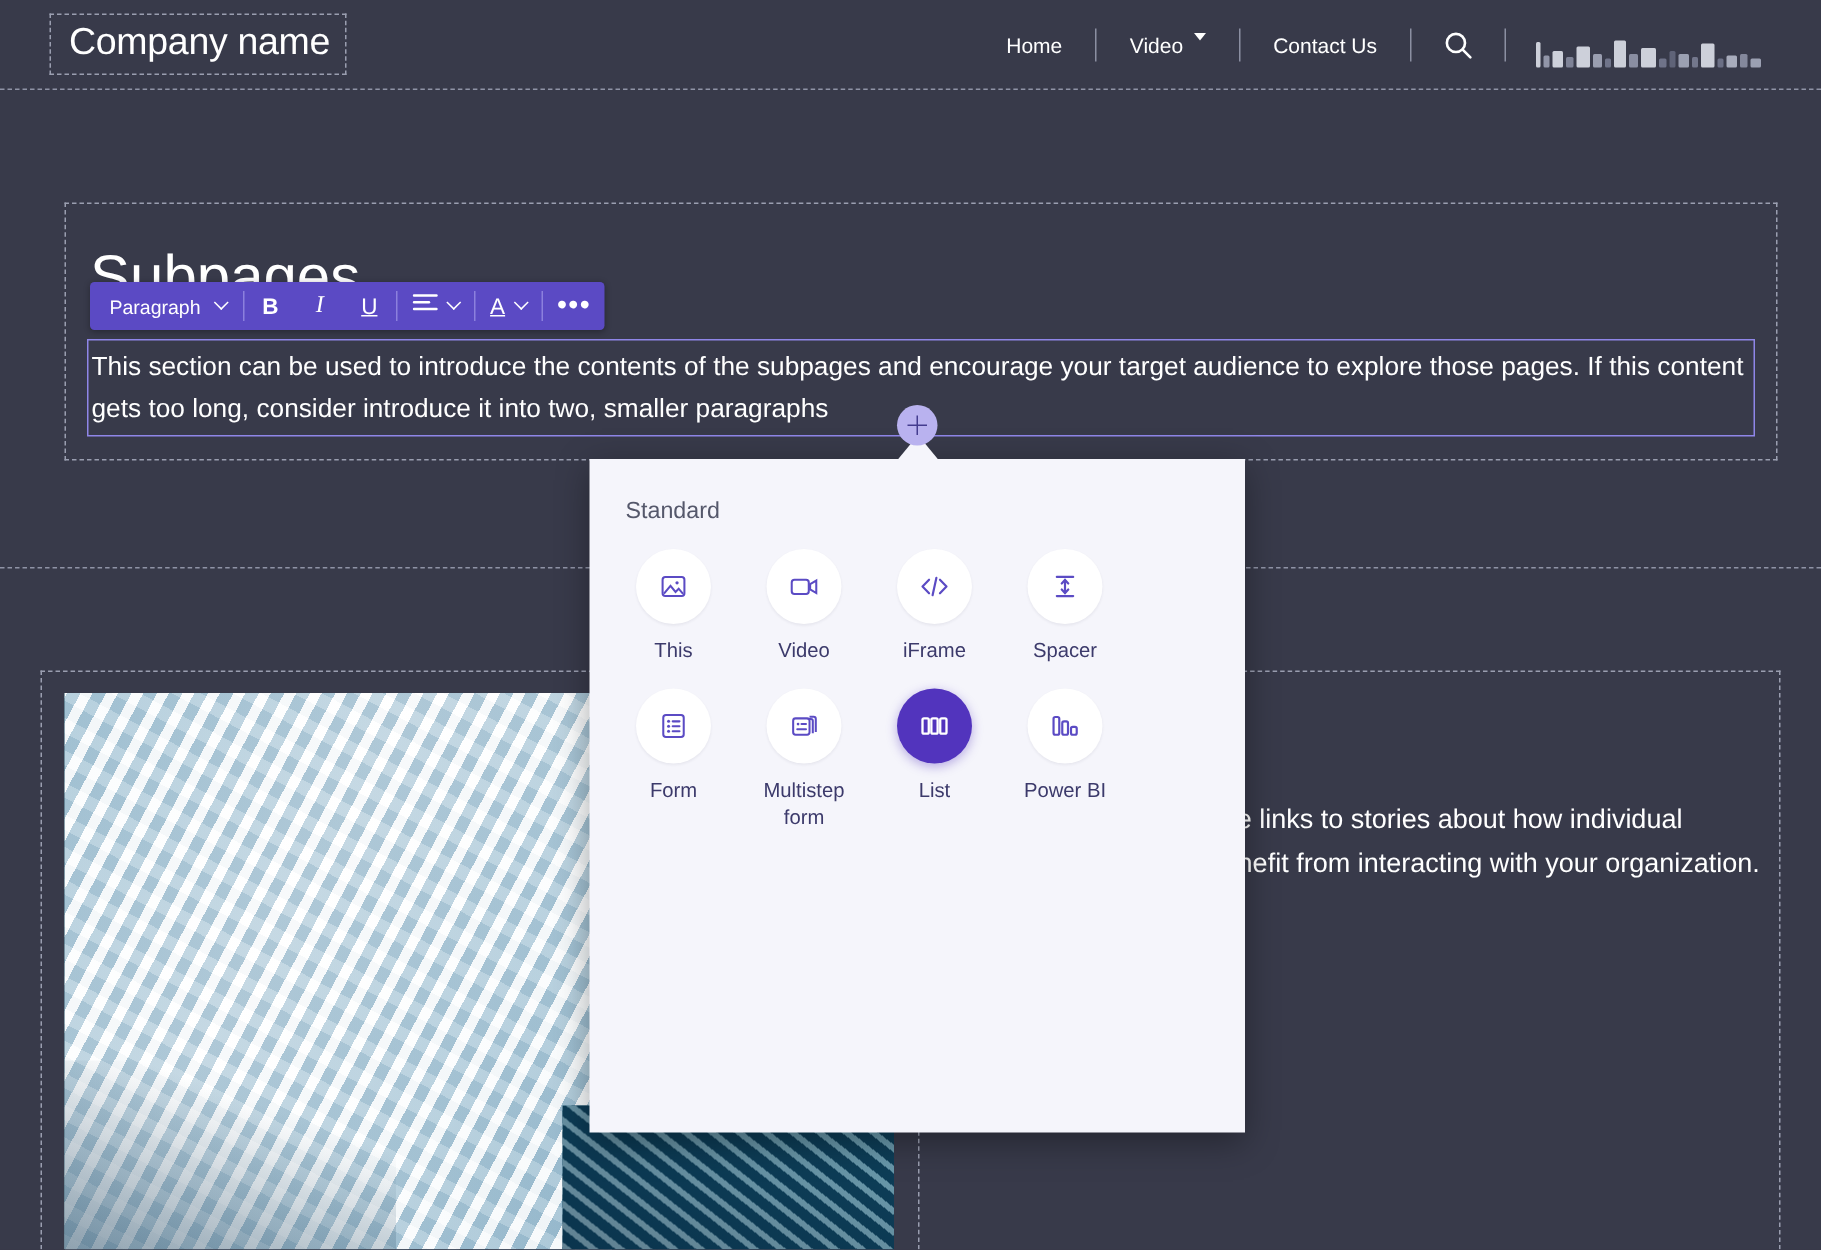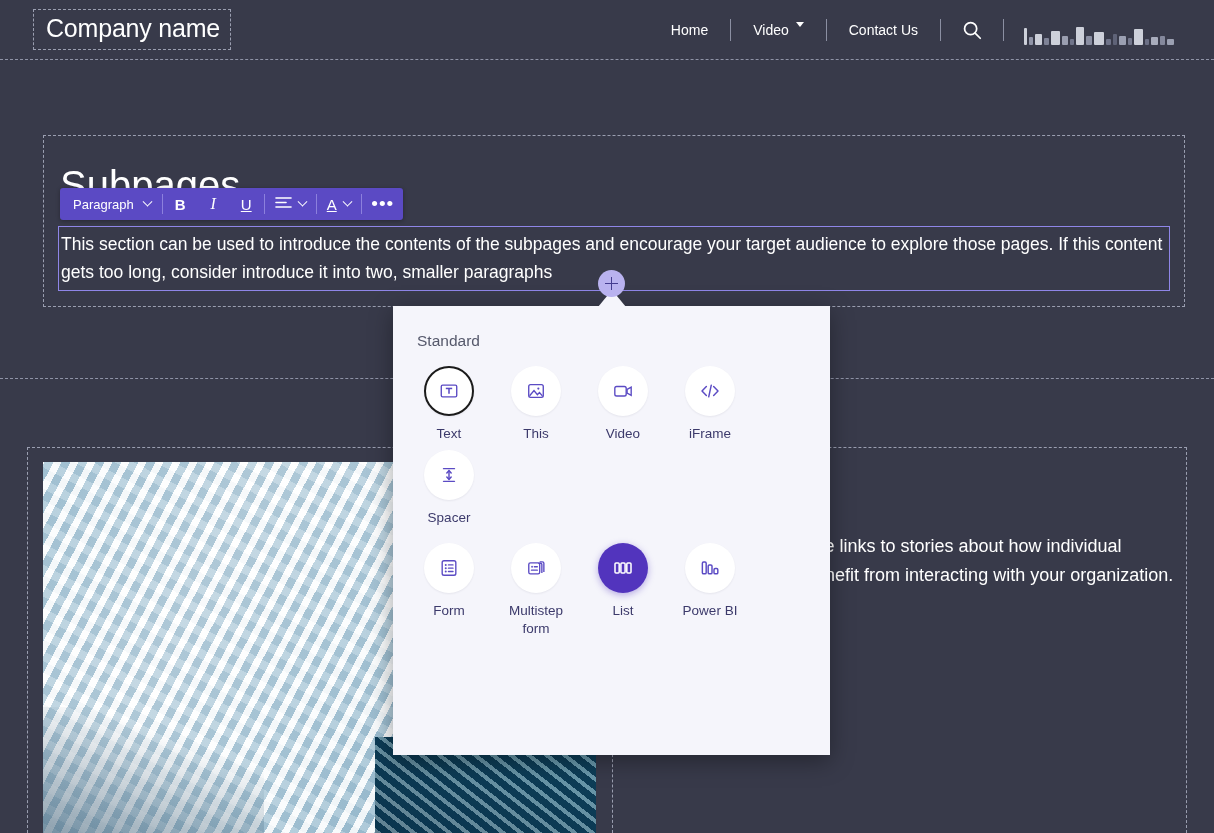--- a/index.html
+++ b/index.html
@@ -393,32 +393,20 @@
   </div>
 
   <div class="add-btn"></div>
   <div class="picker-arrow"></div>
 
   <div class="picker">
 
     <div class="picker-group-title">Standard</div>
     <div class="tile-grid">
 
-      <div class="tile selected">
-        <div class="tile-circle">
-          <span>
-            <svg width="20" height="20" viewBox="0 0 22 22" fill="none" stroke="#5b4bc4" stroke-width="1.5">
-              <rect x="2.5" y="4.5" width="17" height="13" rx="1.5"></rect>
-              <line x1="7.5" y1="8.2" x2="14.5" y2="8.2" stroke-width="1.7"></line>
-              <line x1="11" y1="8.2" x2="11" y2="14" stroke-width="1.7"></line>
-            </svg>
-          </span>
-        </div>
-        <div class="tile-label">Text</div>
-      </div>
 
       <div class="tile">
         <div class="tile-circle">
           <span>
             <svg width="20" height="20" viewBox="0 0 22 22" fill="none" stroke="#5b4bc4" stroke-width="1.5">
               <rect x="3" y="4" width="16" height="14" rx="2"></rect>
               <circle cx="13.6" cy="8.3" r="1.2" fill="#5b4bc4" stroke="none"></circle>
               <path d="M4 16.2 L8.8 10.6 L12.5 15 L14.8 12.6 L18 16.4"></path>
             </svg>
           </span>

